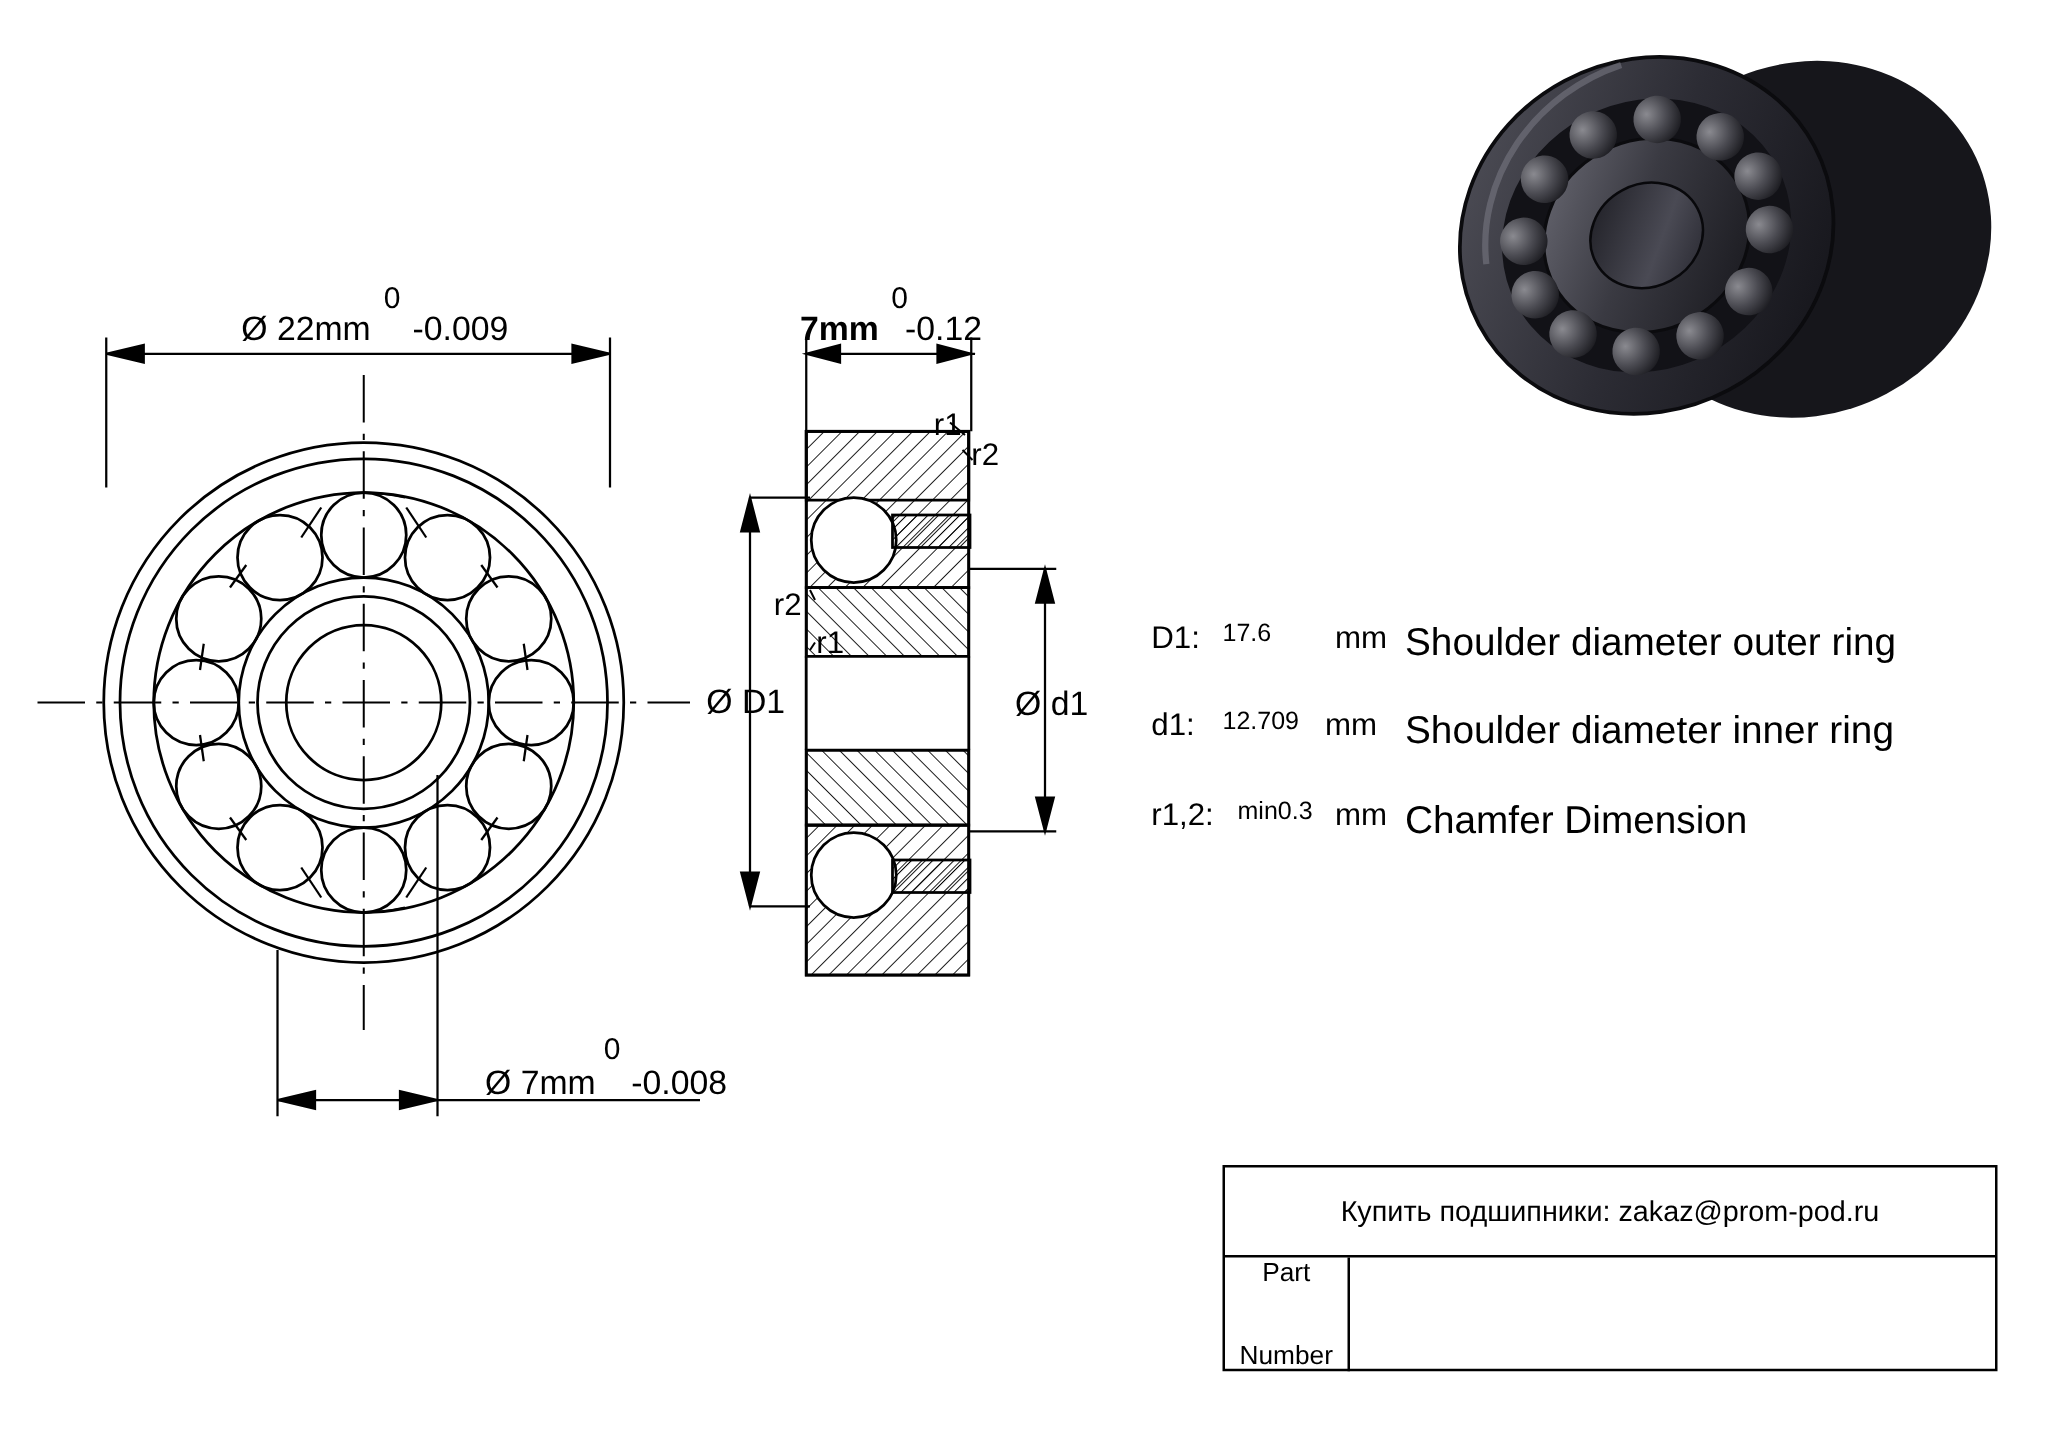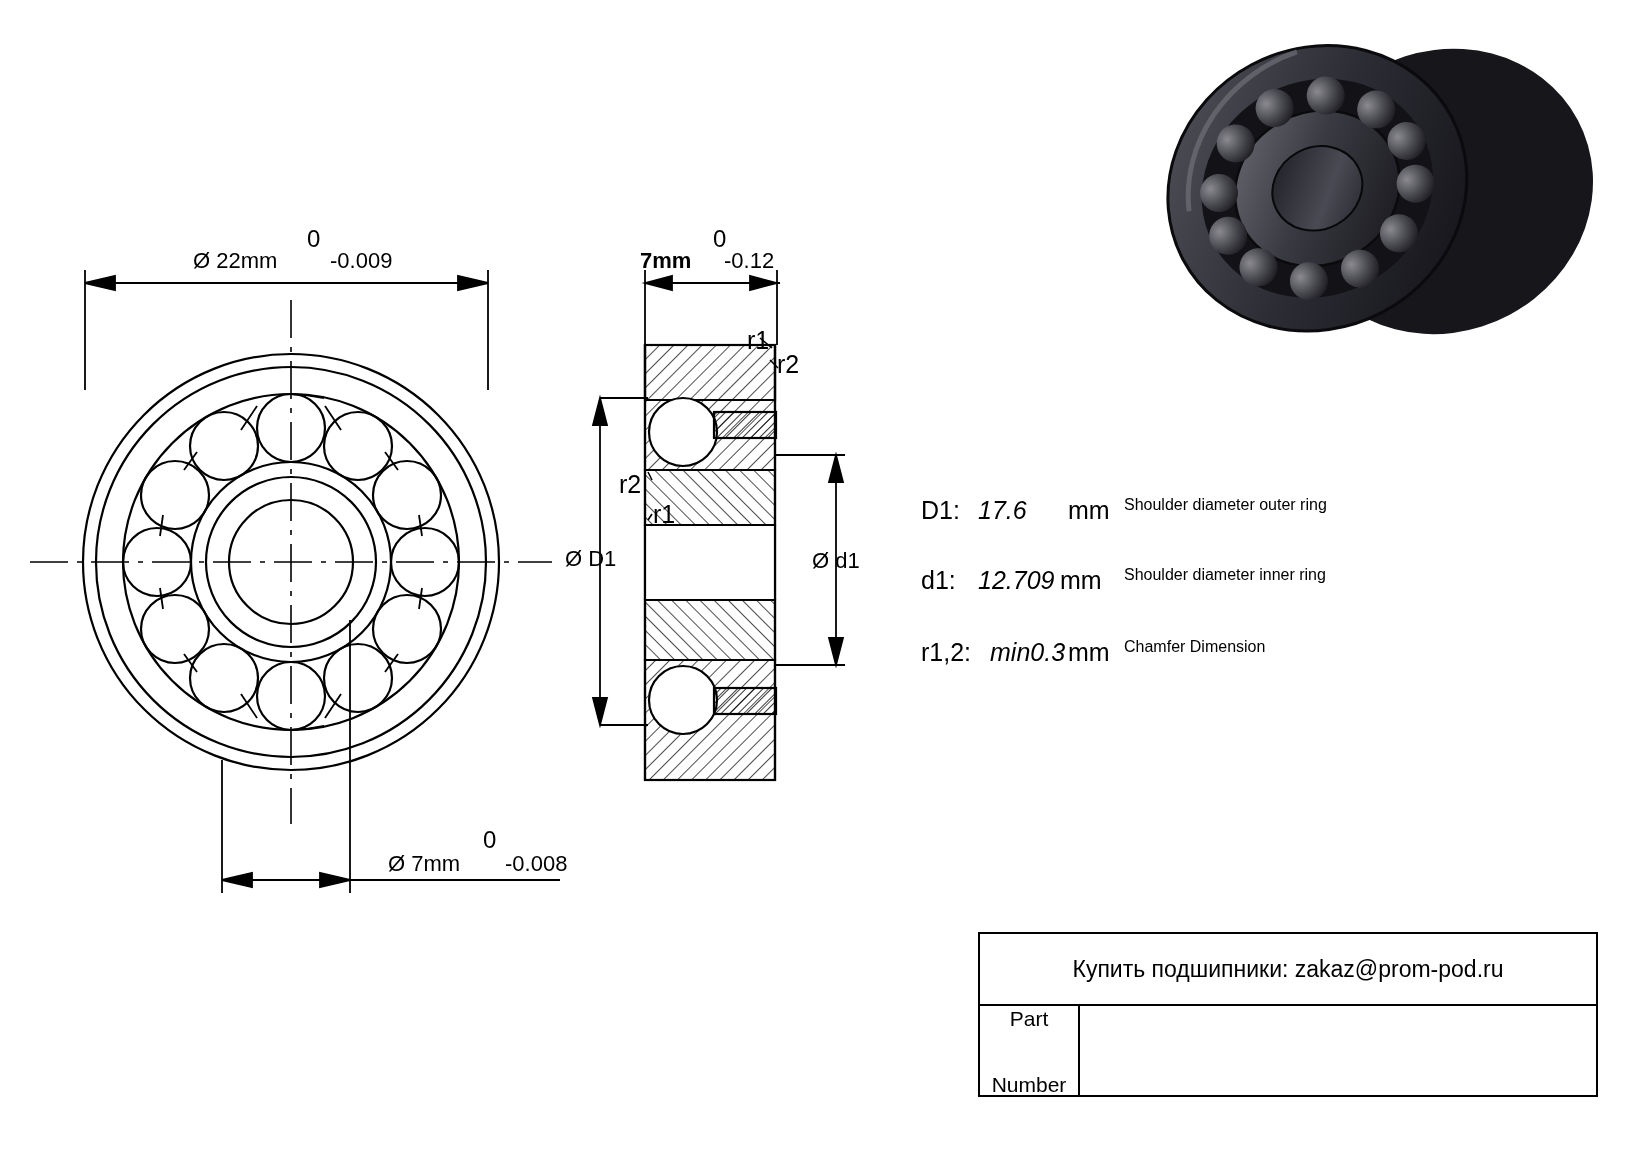--- a/index.html
+++ b/index.html
@@ -29,28 +29,28 @@
   }
   .txt {
     position: absolute;
     white-space: nowrap;
     font-family: "Liberation Sans", sans-serif;
     color: #000;
   }
 
   
   .dim-tol-top { font-size: 24px; }
-  .dim-main { font-size: 22px; }
+  .dim-main { font-size: 27px; }
   .dim-small { font-size: 25px; }
 
   
-  .spec-row { position: absolute; font-size: 25px; font-style: italic; }
+  .spec-row { position: absolute; font-size: 20px; }
   .spec-key { position: absolute; font-size: 25px; }
   .spec-unit { position: absolute; font-size: 25px; }
-  .spec-desc { position: absolute; font-size: 16px; }
+  .spec-desc { position: absolute; font-size: 31px; }
 
   
   #title-block {
     position: absolute;
     left: 978px;
     top: 932px;
     width: 620px;
     height: 165px;
     border: 2px solid #000;
     box-sizing: border-box;

